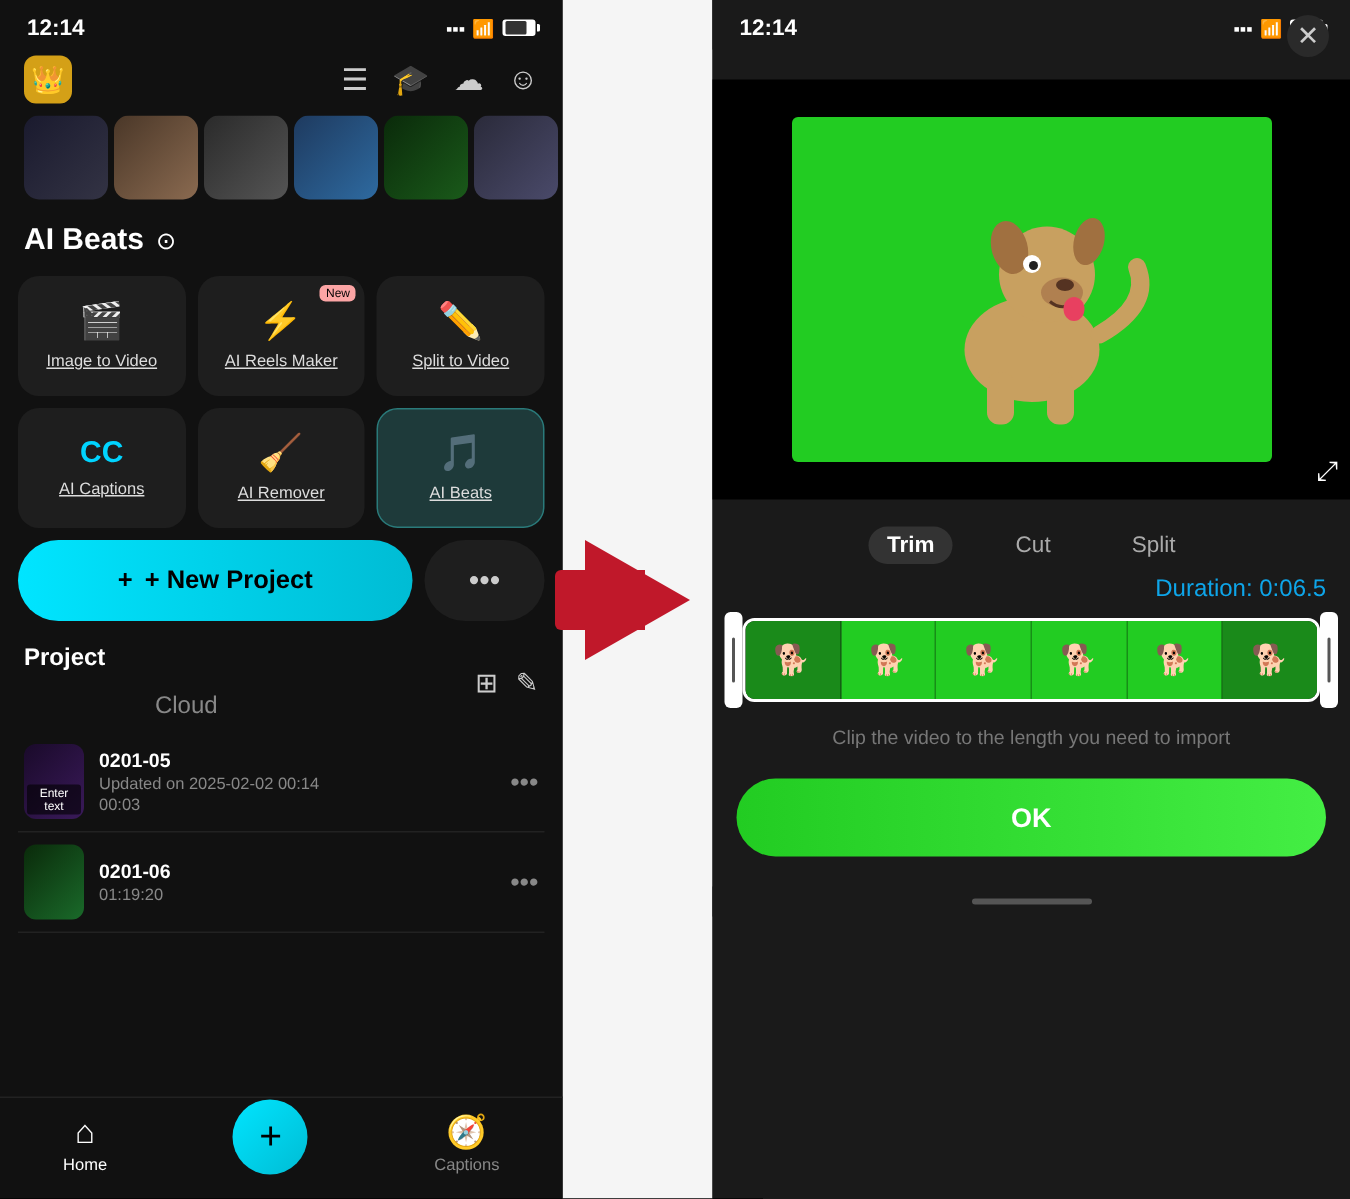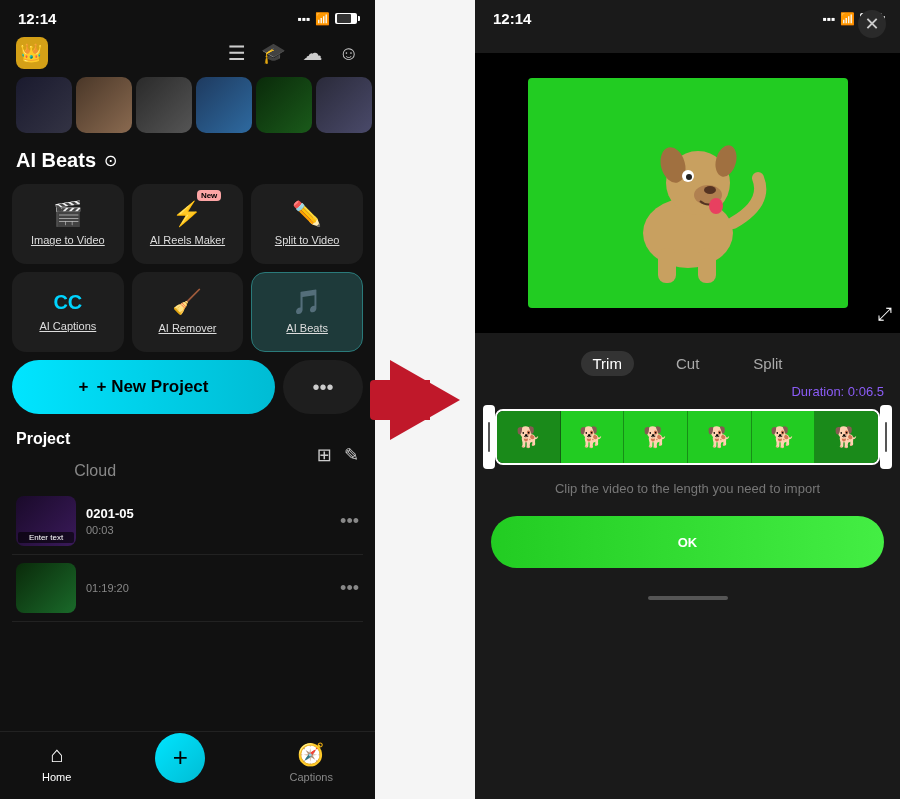--- a/index.html
+++ b/index.html
@@ -159,25 +159,25 @@
     .ai-card-label {
       color: #ddd;
       font-size: 11px;
       text-align: center;
       line-height: 1.2;
       text-decoration: underline;
     }
     .new-badge {
       position: absolute;
       top: 6px;
-      right: 22px;
+      right: 6px;
       background: #fca5a5;
       color: #000;
       font-size: 8px;
-      font-weight: 700;
+      font-weight: 400;
       padding: 1px 4px;
       border-radius: 4px;
     }
 
     .new-project-btn {
       background: linear-gradient(90deg, #00e5ff, #00bcd4);
       border-radius: 30px;
       height: 54px;
       display: flex;
       align-items: center;
@@ -210,21 +210,21 @@
     }
 
     .project-header {
       display: flex;
       justify-content: space-between;
       align-items: center;
       padding: 4px 16px 8px;
     }
     .project-tabs {
       display: flex;
-      gap: 4px;
+      gap: 33px;
       text-align: center;
     }
     .project-tab {
       font-size: 16px;
       font-weight: 600;
       color: #fff;
       cursor: pointer;
     }
     .project-tab.inactive {
       color: #888;
@@ -247,21 +247,21 @@
       padding: 0 12px;
     }
     .project-item {
       display: flex;
       align-items: center;
       gap: 10px;
       padding: 8px 4px;
       border-bottom: 1px solid #222;
     }
     .project-thumb {
-      width: 60px;
+      width: 40px;
       height: 50px;
       border-radius: 8px;
       flex-shrink: 0;
       overflow: hidden;
       position: relative;
     }
     .p-thumb-1 {
       background: linear-gradient(135deg, #1a0a2a, #3a1a5a);
     }
     .p-thumb-2 {
@@ -439,29 +439,29 @@
     .trim-tab {
       color: #aaa;
       font-size: 15px;
       cursor: pointer;
       padding: 4px 12px;
       border-radius: 16px;
     }
     .trim-tab.active {
       background: #333;
       color: #fff;
-      font-weight: 400;
+      font-weight: 700;
     }
 
     .duration-row {
       display: flex;
       justify-content: flex-end;
       padding: 0 16px 6px;
-      color: #8b5cf6;
-      font-size: 13px;
+      color: #0ea5e9;
+      font-size: 16px;
     }
 
     .timeline {
       position: relative;
       margin: 0 8px;
       height: 64px;
       display: flex;
       align-items: center;
     }
     .timeline-track {
@@ -516,21 +516,21 @@
     }
 
     .ok-btn {
       margin: 8px 16px 20px;
       background: linear-gradient(90deg, #22cc22, #44ee44);
       border-radius: 30px;
       height: 52px;
       display: flex;
       align-items: center;
       justify-content: center;
-      font-size: 13px;
+      font-size: 18px;
       font-weight: 600;
       color: #fff;
       cursor: pointer;
     }
 
     .right-bottom-bar {
       height: 20px;
       background: #1a1a1a;
       display: flex;
       align-items: center;
@@ -636,27 +636,29 @@
     </div>
   </div>
 
   <div class="project-list">
     <div class="project-item">
       <div class="project-thumb p-thumb-1">
         <div class="enter-text-label">Enter text</div>
       </div>
       <div class="project-info">
         <div class="project-name">0201-05</div>
+        <div class="project-updated">Updated on 2025-02-02 00:14</div>
         <div class="project-duration">00:03</div>
       </div>
       <span class="project-more">•••</span>
     </div>
     <div class="project-item">
       <div class="project-thumb p-thumb-2"></div>
       <div class="project-info">
+        <div class="project-name">0201-06</div>
         <div class="project-duration">01:19:20</div>
       </div>
       <span class="project-more">•••</span>
     </div>
   </div>
 
   <div class="bottom-nav">
     <div class="bottom-nav-item">
       <span class="bottom-nav-icon active">⌂</span>
       <span class="bottom-nav-label active">Home</span>

